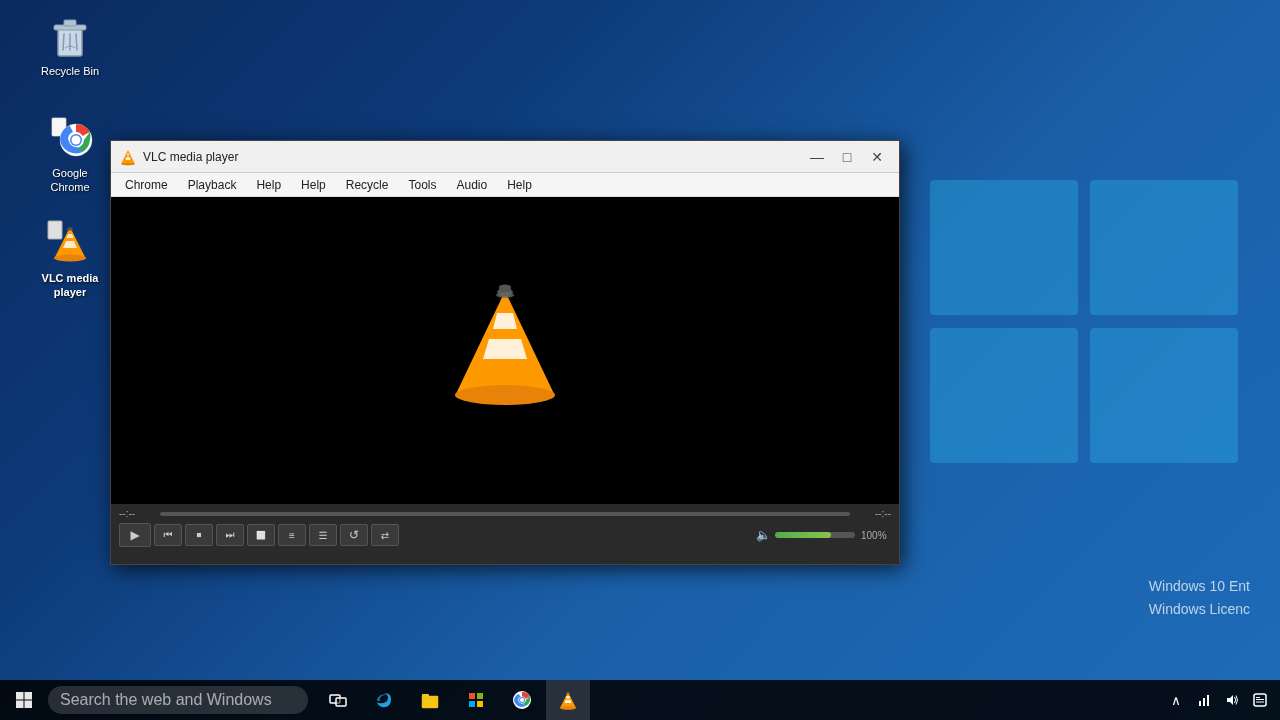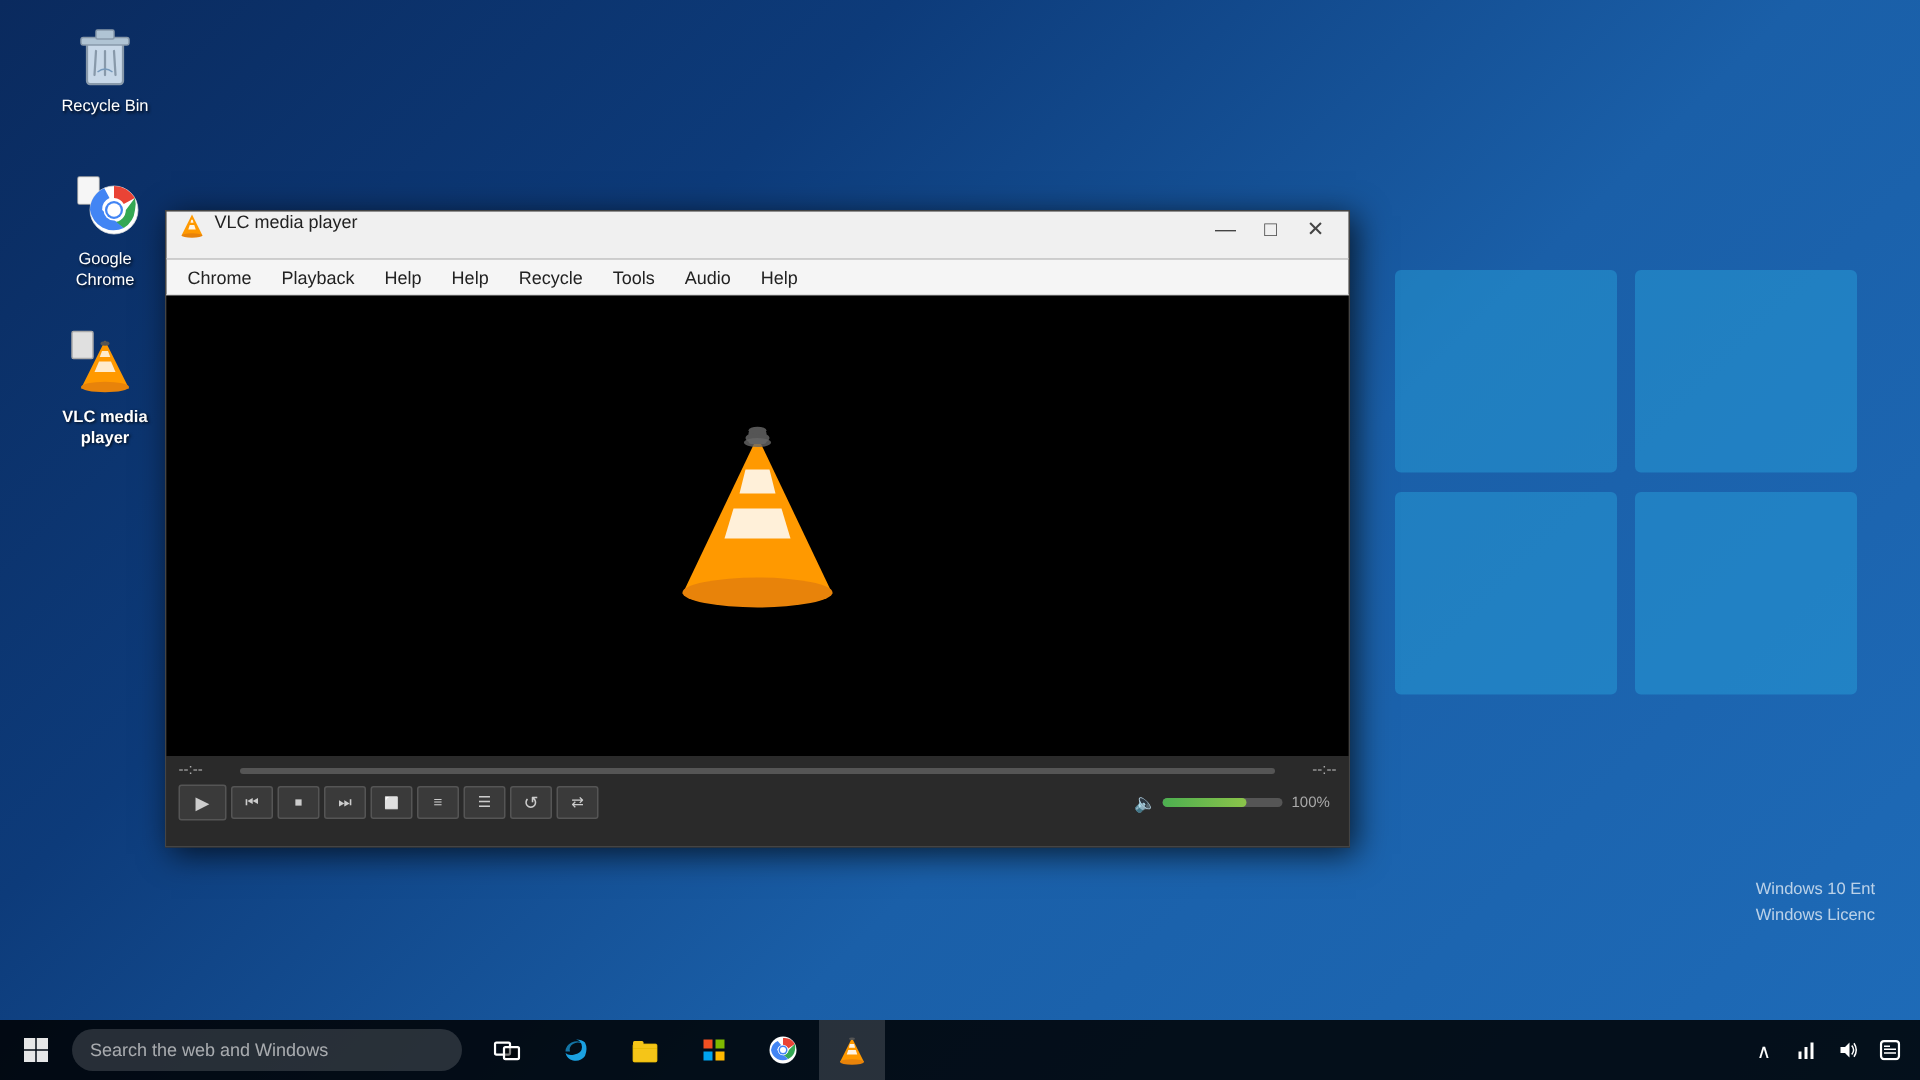--- a/index.html
+++ b/index.html
@@ -62,21 +62,21 @@
       height: 300px;
       opacity: 0.6;
     }
 
     
     .win-license {
       position: absolute;
       right: 30px;
       bottom: 60px;
       color: rgba(255,255,255,0.7);
-      font-size: 11px;
+      font-size: 14px;
       text-align: right;
       line-height: 1.6;
     }
 
     
     .vlc-window {
       position: absolute;
       top: 140px;
       left: 110px;
       width: 790px;
@@ -85,20 +85,21 @@
       border: 1px solid #444;
       box-shadow: 4px 4px 20px rgba(0,0,0,0.7);
       display: flex;
       flex-direction: column;
     }
 
     .vlc-titlebar {
       background: #f0f0f0;
       height: 32px;
       display: flex;
+      align-items: center;
       padding: 0 8px;
       flex-shrink: 0;
       border-bottom: 1px solid #ccc;
     }
     .vlc-title-icon {
       width: 18px;
       height: 18px;
       margin-right: 6px;
       flex-shrink: 0;
     }
@@ -268,21 +269,21 @@
     }
 
     .taskbar-search {
       width: 260px;
       height: 28px;
       background: rgba(255,255,255,0.15);
       border: none;
       border-radius: 14px;
       padding: 12px 12px;
       color: rgba(255,255,255,0.8);
-      font-size: 12px;
+      font-size: 16px;
       outline: none;
     }
     .taskbar-search::placeholder { color: rgba(255,255,255,0.6); }
 
     .taskbar-icons {
       display: flex;
       align-items: center;
       margin-left: 8px;
       gap: 2px;
     }

